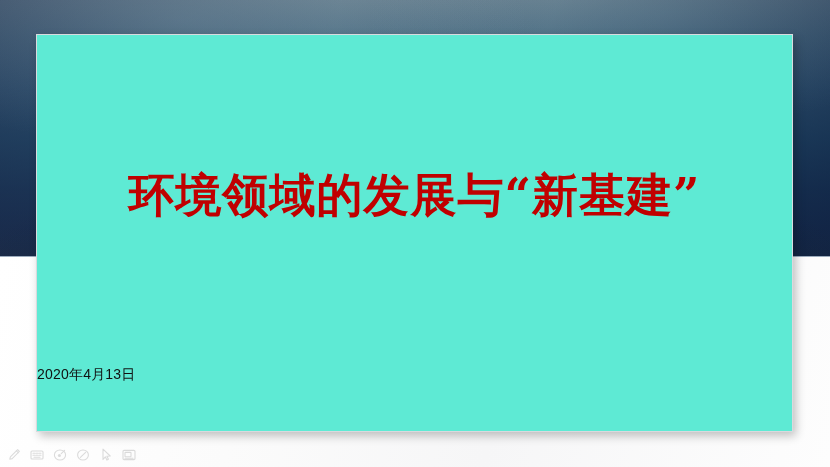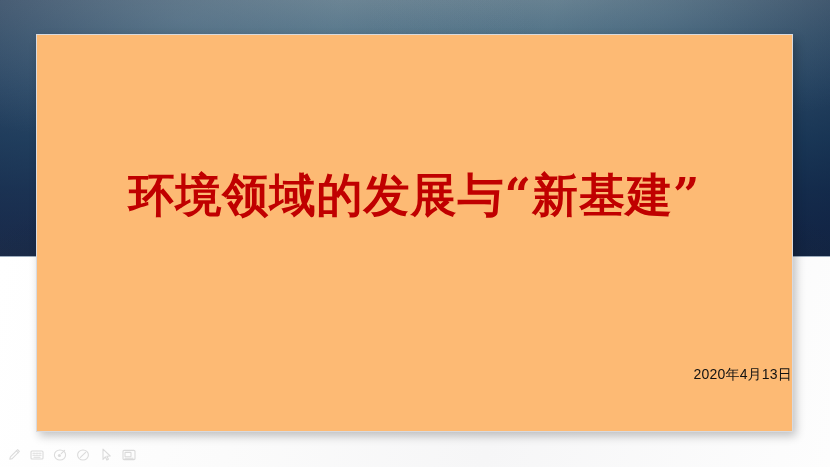--- a/index.html
+++ b/index.html
@@ -76,21 +76,21 @@
     background: rgba(180,195,210,0.85);
   }
 
   
   #slide {
     position: absolute;
     left: 36px;
     top: 34px;
     width: 757px;
     height: 398px;
-    background: #fdba74;
+    background: #5eead4;
     border: 1px solid #d9dade;
     box-sizing: border-box;
     box-shadow: 3px 4px 9px rgba(0,0,0,0.24);
   }
 
   #slide-title {
     position: absolute;
     left: 0;
     right: 0;
     top: 134px;
@@ -102,21 +102,21 @@
     line-height: 1.15;
     letter-spacing: 1px;
     white-space: nowrap;
   }
 
   #slide-date {
     position: absolute;
     left: 0;
     right: 0;
     top: 331px;
-    text-align: right;
+    text-align: left;
     color: #111111;
     font-family: "Liberation Sans", "DejaVu Sans", sans-serif;
     font-size: 14px;
     font-weight: 400;
     letter-spacing: 0.2px;
   }
 
   
   #presenter-toolbar {
     position: absolute;

